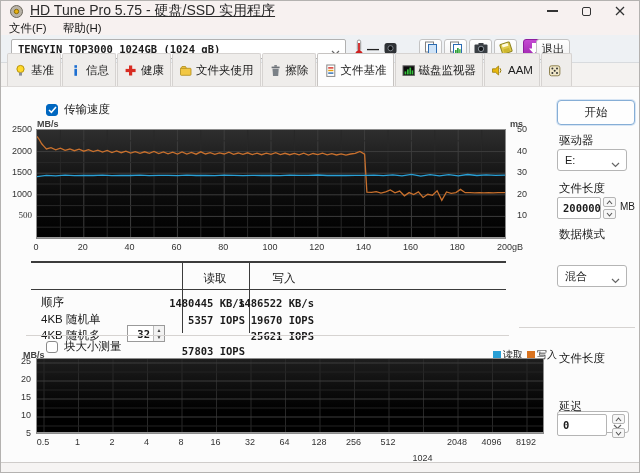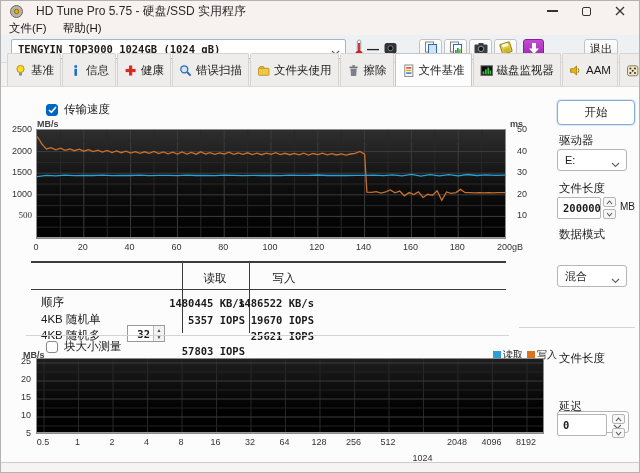--- a/index.html
+++ b/index.html
@@ -2,21 +2,21 @@
 <html style="--accent: #0067c0;"><head>
 <meta charset="utf-8">
 <style>
   html,body{margin:0;padding:0;background:#e8e8e8;}
   *{box-sizing:border-box;}
   .win{position:relative;width:640px;height:473px;background:#fcfcfc;border:1px solid #b4b2b0;
        overflow:hidden;font-family:"Liberation Sans","DejaVu Sans",sans-serif;font-size:12px;color:#1b1b1b;}
   .abs{position:absolute;}
   
   .titlebar{left:0;top:0;width:100%;height:20px;background:#f7f1f0;display:flex;align-items:center;}
-  .title-text{font-size:12px;color:#2a2a2a;margin-left:12px;}
+  .title-text{font-size:14px;color:#2a2a2a;margin-left:6px;text-decoration:underline;}
   .appicon{width:15px;height:15px;margin-left:8px;display:inline-flex;}
   .wincontrols{position:absolute;right:2px;top:0;height:20px;display:flex;}
   .wc{width:34px;height:20px;display:flex;align-items:center;justify-content:center;cursor:default;}
   .wc-min{width:11px;height:1.4px;background:#333;}
   .wc-max{width:9px;height:9px;border:1.2px solid #333;border-radius:2px;}
   
   .menubar{left:0;top:20px;width:100%;height:14px;background:#f7f1f0;display:flex;align-items:center;font-size:11.5px;}
   .menu-item{padding:0 8px;height:14px;display:flex;align-items:center;}
   
   .toolbar{left:0;top:34px;width:100%;height:28px;background:#eef1f4;border-bottom:1px solid #d8dbde;}
@@ -24,21 +24,21 @@
       display:flex;align-items:center;font-family:"DejaVu Sans Mono","Liberation Mono",monospace;font-weight:bold;font-size:10.5px;}
   .drive-text{margin-left:6px;white-space:nowrap;overflow:hidden;}
   .drive-chev{position:absolute;right:5px;top:6px;}
   .temp-val{left:366px;top:7px;font-weight:bold;color:#222;}
   .tbtn{width:23px;height:21px;background:linear-gradient(#ffffff,#f0f0f0);border:1px solid #c3c3c3;border-radius:3px;
         display:flex;align-items:center;justify-content:center;margin-right:2px;}
   .tbtn-row{left:418px;top:4px;display:flex;}
   .update-btn{width:21px;height:21px;border-radius:3px;border:1px solid #8e1d9e;
         background:linear-gradient(#c44ad2,#9922aa);display:flex;align-items:center;justify-content:center;margin-left:4px;}
   .exit-btn{left:535px;top:4px;width:34px;height:21px;background:linear-gradient(#ffffff,#f0f0f0);border:1px solid #c3c3c3;
-        border-radius:3px;display:flex;align-items:center;justify-content:center;font-size:11.5px;margin-left:48px;}
+        border-radius:3px;display:flex;align-items:center;justify-content:center;font-size:11.5px;}
   
   .tabbar{left:0;top:62px;width:100%;height:24px;background:#f4f2f0;border-bottom:1px solid #dedbd9;
         display:flex;align-items:flex-end;padding-left:6px;}
   .tab{height:20px;display:flex;align-items:center;padding:16px 6px;border:1px solid #d6d3d1;border-bottom:none;
         background:#efedeb;margin-right:1px;border-radius:2px 2px 0 0;font-size:11.5px;white-space:nowrap;}
   .tab.active{height:23px;background:#fdfdfd;border-color:#c6c3c1;position:relative;z-index:2;}
   .tab .ticon{display:inline-flex;margin-right:4px;}
   
   .content{left:0;top:86px;width:640px;height:375px;background:#fcfcfc;}
   .cb{width:12px;height:12px;border-radius:3px;display:inline-flex;align-items:center;justify-content:center;}
@@ -194,29 +194,20 @@
         <span>信息</span>
       </div>
       <div class="tab">
         <span class="ticon">
           <svg width="13" height="13">
             <rect x="5" y="1.5" width="3.2" height="10" fill="#d82c22"></rect>
             <rect x="1.6" y="4.9" width="10" height="3.2" fill="#d82c22"></rect>
           </svg>
         </span>
         <span>健康</span>
-      </div>
-      <div class="tab">
-        <span class="ticon">
-          <svg width="13" height="13">
-            <circle cx="5.3" cy="5.3" r="3.5" fill="#cfe6ff" stroke="#2b6cb3" stroke-width="1.3"></circle>
-            <line x1="8" y1="8" x2="11.6" y2="11.6" stroke="#2b6cb3" stroke-width="2"></line>
-          </svg>
-        </span>
-        <span>错误扫描</span>
       </div>
       <div class="tab">
         <span class="ticon">
           <svg width="13" height="13">
             <path d="M1.5 4.5 L3 2.5 H6.5 L7.5 4.5 Z" fill="#f2c744" stroke="#b08c16" stroke-width="0.8"></path>
             <rect x="1.5" y="4.3" width="10.5" height="7" rx="0.8" fill="#f2c744" stroke="#b08c16" stroke-width="0.8"></rect>
           </svg>
         </span>
         <span>文件夹使用</span>
       </div>

